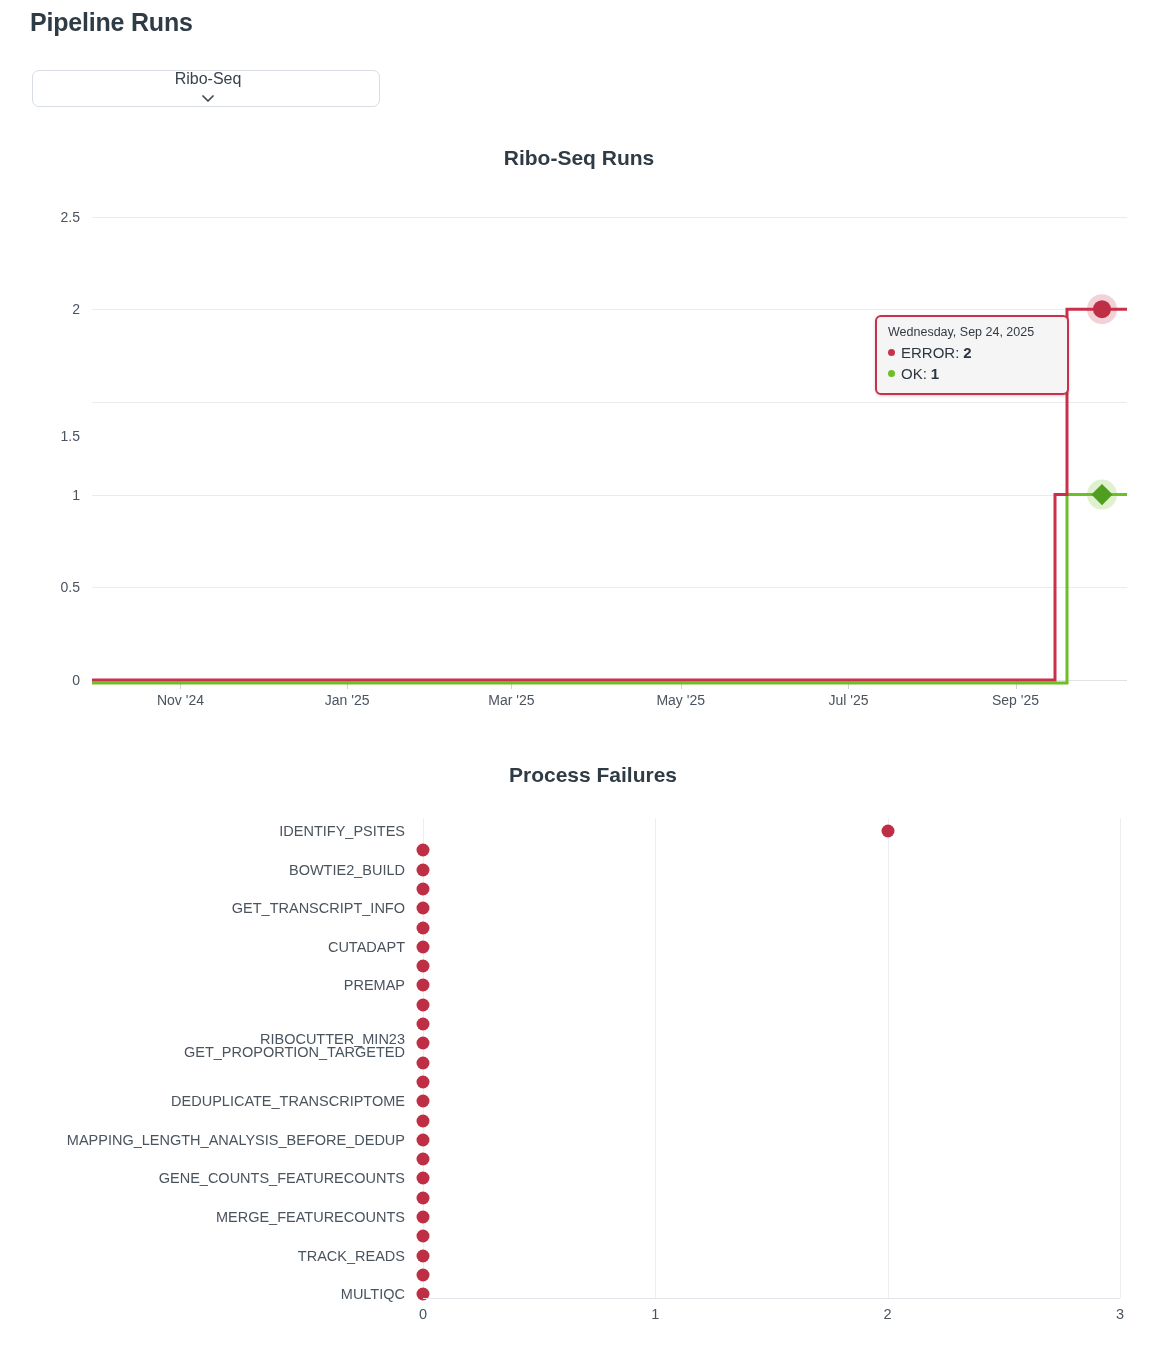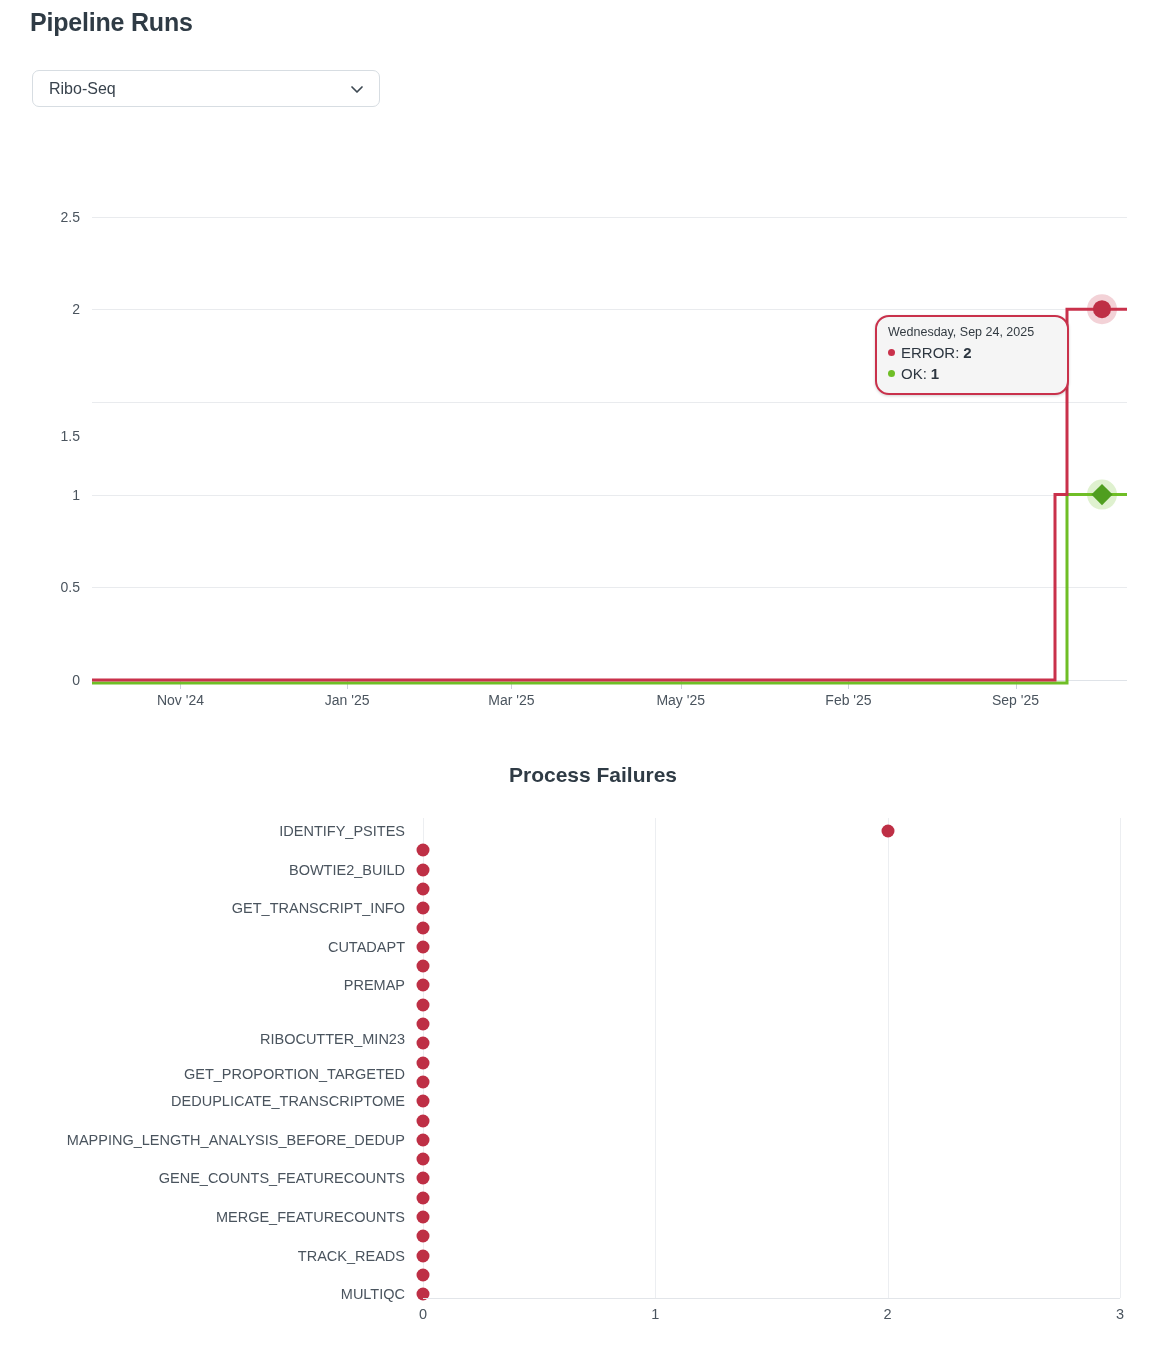--- a/index.html
+++ b/index.html
@@ -35,21 +35,22 @@
     width: 100%; height: 100%;
     border: 1px solid #d7dde2;
     border-radius: 7px;
     background: #ffffff;
     display: flex;
     align-items: center;
     padding: 0 12px 0 16px;
     font-size: 16px;
     color: #39434d;
     cursor: pointer;
-    justify-content: space-between;
+    justify-content: center;
+    flex-direction: column;
   }
   .chev {
     width: 20px; height: 20px;
     display: block;
   }
 
   
   .chart-title {
     position: absolute;
     width: 100%;
@@ -107,21 +108,21 @@
     white-space: nowrap;
   }
 
   
   .tooltip {
     position: absolute;
     left: 875px; top: 315px;
     width: 194px;
     background: #f5f5f5;
     border: 2px solid #c9314b;
-    border-radius: 14px;
+    border-radius: 6px;
     padding: 8px 11px 9px 11px;
     box-shadow: 0 1px 3px rgba(0,0,0,0.18);
     z-index: 30;
   }
   .tt-date {
     font-size: 12.5px;
     color: #333b42;
     margin-bottom: 3px;
     white-space: nowrap;
   }
@@ -191,20 +192,21 @@
     <div class="pipeline-select">
       <span>Ribo-Seq</span>
       <span class="chev">
         <svg viewBox="0 0 20 20" width="20" height="20" aria-hidden="true">
           <path d="M5 8 L10 13 L15 8" fill="none" stroke="#3d4852" stroke-width="1.7" stroke-linecap="round" stroke-linejoin="round"></path>
         </svg>
       </span>
     </div>
   </div>
 
+  <div class="chart-title" id="runs-title">Ribo-Seq Runs</div>
 
   <div class="plot" id="runs-plot">
     <div id="runs-grid">
         <div class="gridline" style="top: 482px;"></div>
         <div class="ytick" style="top: 482px;">0</div>
         <div class="gridline" style="top: 389.308px;"></div>
         <div class="ytick" style="top: 389.308px;">0.5</div>
         <div class="gridline" style="top: 296.615px;"></div>
         <div class="ytick" style="top: 296.615px;">1</div>
         <div class="gridline" style="top: 203.923px;"></div>
@@ -218,21 +220,21 @@
     <div id="runs-xticks">
         <div class="xtick-mark" style="left: 88.4925px;"></div>
         <div class="xtick-label" style="left: 88.4925px;">Nov '24</div>
         <div class="xtick-mark" style="left: 255.127px;"></div>
         <div class="xtick-label" style="left: 255.127px;">Jan '25</div>
         <div class="xtick-mark" style="left: 419.486px;"></div>
         <div class="xtick-label" style="left: 419.486px;">Mar '25</div>
         <div class="xtick-mark" style="left: 588.708px;"></div>
         <div class="xtick-label" style="left: 588.708px;">May '25</div>
         <div class="xtick-mark" style="left: 756.481px;"></div>
-        <div class="xtick-label" style="left: 756.481px;">Feb '25</div>
+        <div class="xtick-label" style="left: 756.481px;">Jul '25</div>
         <div class="xtick-mark" style="left: 923.53px;"></div>
         <div class="xtick-label" style="left: 923.53px;">Sep '25</div>
       </div>
 
     <svg id="runs-svg" width="1035" height="482" viewBox="0 0 1035 482" style="position:absolute;left:0;top:0;overflow:visible">
 
       <path id="ok-path" fill="none" stroke="#6fbe26" stroke-width="3" d="M0 485 L975 485 L975 296.61538461538464 L1035 296.61538461538464"></path>
 
       <path id="err-path" fill="none" stroke="#c9314b" stroke-width="3" d="M0 482 L963 482 L963 296.61538461538464 L975 296.61538461538464 L975 111.23076923076928 L1035 111.23076923076928"></path>
 
@@ -293,21 +295,21 @@
         <div class="fail-dot" style="left: 0px; top: 456.9px; background: rgb(190, 47, 69);"></div>
         <div class="fail-dot" style="left: 0px; top: 476.2px; background: rgb(190, 47, 69);"></div>
       </div>
     <div id="fail-labels">
         <div class="fail-label" style="top: 13px;">IDENTIFY_PSITES</div>
         <div class="fail-label" style="top: 51.6px;">BOWTIE2_BUILD</div>
         <div class="fail-label" style="top: 90.2px;">GET_TRANSCRIPT_INFO</div>
         <div class="fail-label" style="top: 128.8px;">CUTADAPT</div>
         <div class="fail-label" style="top: 167.4px;">PREMAP</div>
         <div class="fail-label" style="top: 206px; margin-top: 15px;">RIBOCUTTER_MIN23</div>
-        <div class="fail-label" style="top: 256px; text-align: right;">GET_PROPORTION_TARGETED</div>
+        <div class="fail-label" style="top: 234px; text-align: right;">GET_PROPORTION_TARGETED</div>
         <div class="fail-label" style="top: 283.2px;">DEDUPLICATE_TRANSCRIPTOME</div>
         <div class="fail-label" style="top: 321.8px;">MAPPING_LENGTH_ANALYSIS_BEFORE_DEDUP</div>
         <div class="fail-label" style="top: 360.4px;">GENE_COUNTS_FEATURECOUNTS</div>
         <div class="fail-label" style="top: 399px;">MERGE_FEATURECOUNTS</div>
         <div class="fail-label" style="top: 437.6px;">TRACK_READS</div>
         <div class="fail-label" style="top: 476.2px;">MULTIQC</div>
       </div>
     <div class="fail-xaxis"></div>
     <div id="fail-xticks">
         <div class="fail-xtick" style="left: 0px;">0</div>

